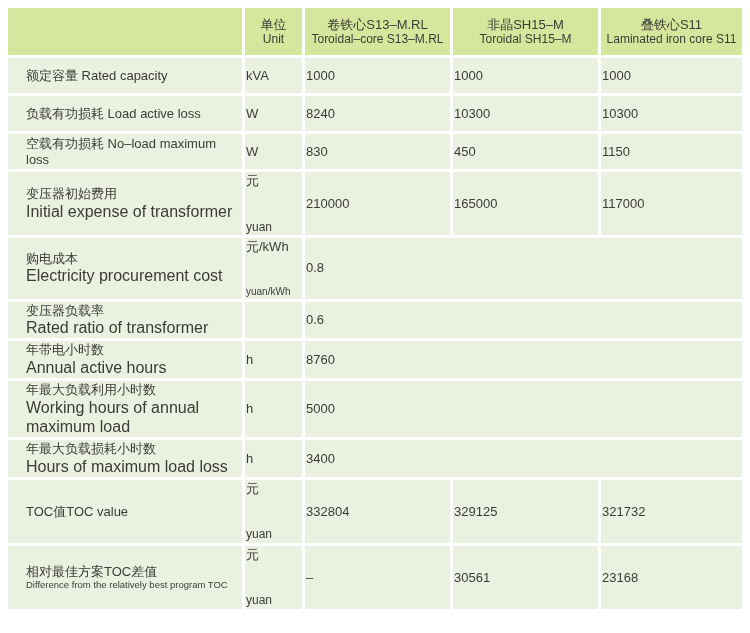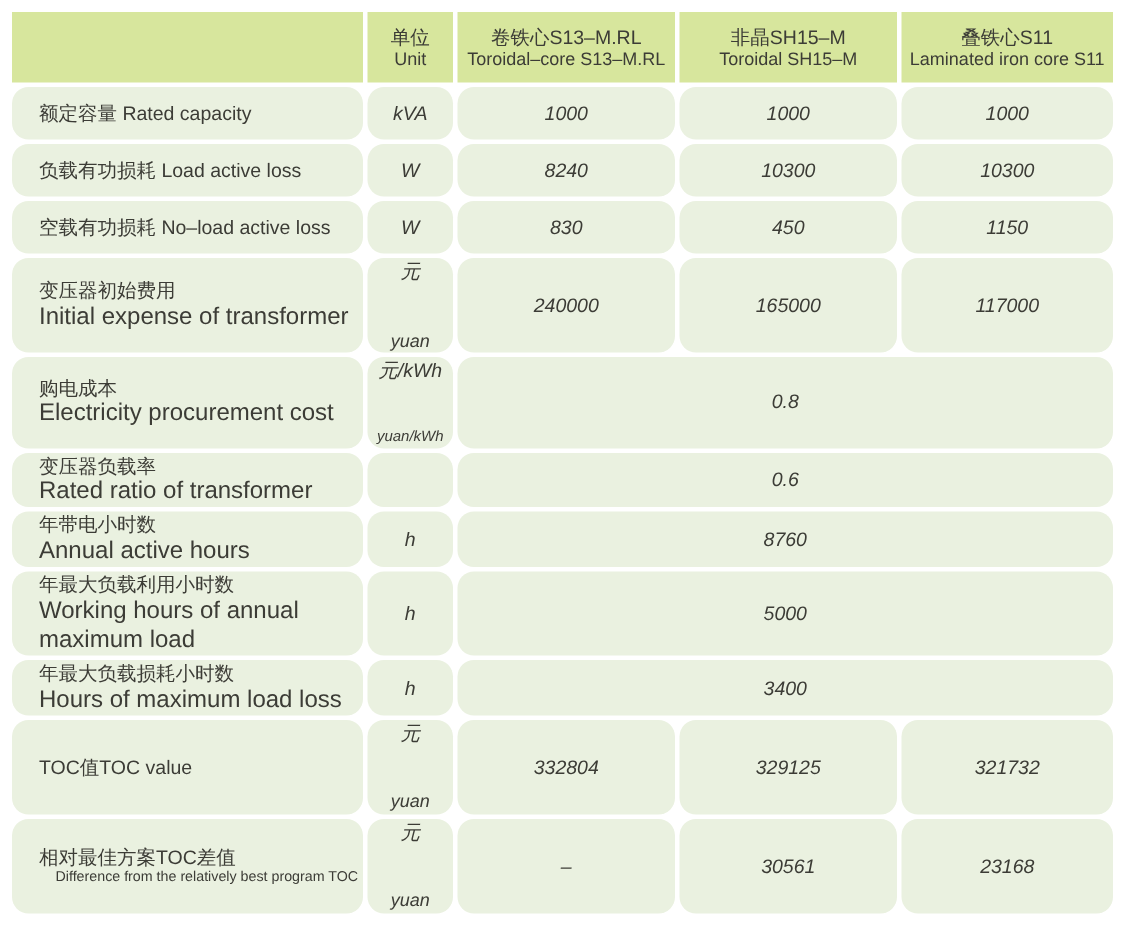--- a/index.html
+++ b/index.html
@@ -34,34 +34,32 @@
   thead th {
     background: var(--header-bg);
     height: 47px;
     font-weight: normal;
     font-size: 13px;
     line-height: 1.2;
     padding: 0 2px;
     white-space: nowrap;
   }
   thead th .hl2 { font-size: 12px; white-space: nowrap; }
-  tbody td { height: 35px; font-size: 13px; border-radius: 11px; }
+  tbody td { height: 35px; font-size: 13px; }
   td.label {
     text-align: left;
     padding-left: 18px;
     padding-right: 2px;
     line-height: 1.2;
   }
   td.label .l1 { font-size: 13px; }
   td.label .l2 { font-size: 16px; }
-  td.label .l2.tiny { font-size: 9.5px; white-space: nowrap; margin-left: 11px; }
+  td.label .l2.tiny { font-size: 9.5px; white-space: nowrap; }
   td.unit, td.val {
-    text-align: center;
     line-height: 1.2;
-    font-style: italic;
   }
   td.unit .u2 { font-size: 12px; margin-top: 31px; }
   td.unit .u2.tiny { font-size: 10px; }
 </style>
 </head>
 <body style="background: rgb(255, 255, 255);">
 
 <div class="page">
   <table class="spec">
     <colgroup>
@@ -110,39 +108,39 @@
           </td>
           <td class="unit">
             <div class="u1">W</div>
           </td>
           <td class="val">8240</td>
           <td class="val">10300</td>
           <td class="val">10300</td>
         </tr>
         <tr>
           <td class="label">
-            <div class="l1">空载有功损耗 No–load active loss</div>
+            <div class="l1">空载有功损耗 No–load maximum loss</div>
           </td>
           <td class="unit">
             <div class="u1">W</div>
           </td>
           <td class="val">830</td>
           <td class="val">450</td>
           <td class="val">1150</td>
         </tr>
         <tr>
           <td class="label">
             <div class="l1">变压器初始费用</div>
             <div class="l2">Initial expense of transformer</div>
           </td>
           <td class="unit">
             <div class="u1">元</div>
             <div class="u2">yuan</div>
           </td>
-          <td class="val">240000</td>
+          <td class="val">210000</td>
           <td class="val">165000</td>
           <td class="val">117000</td>
         </tr>
         <tr>
           <td class="label">
             <div class="l1">购电成本</div>
             <div class="l2">Electricity procurement cost</div>
           </td>
           <td class="unit">
             <div class="u1">元/kWh</div>

